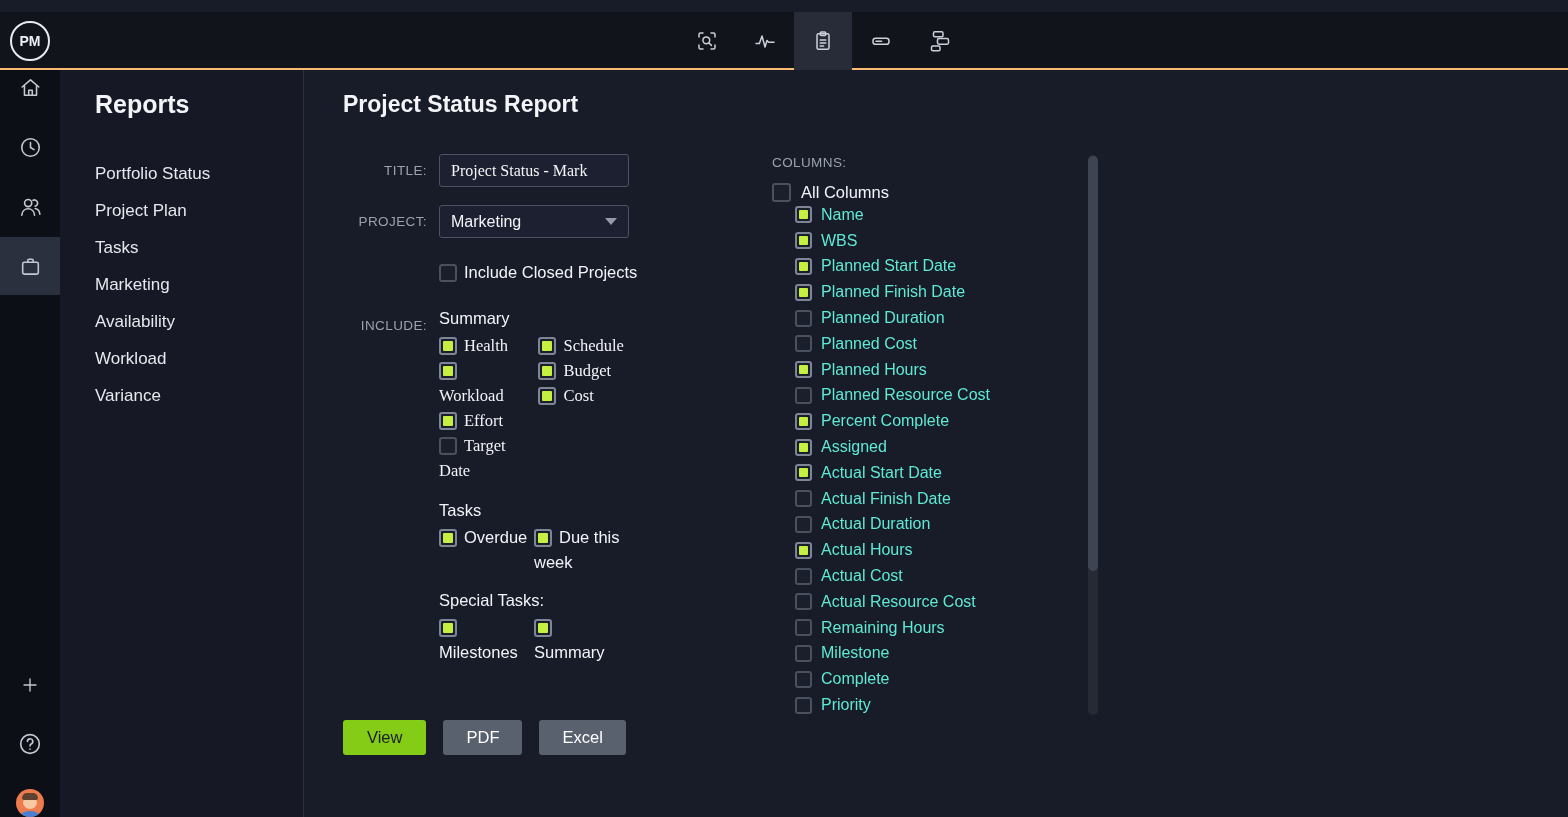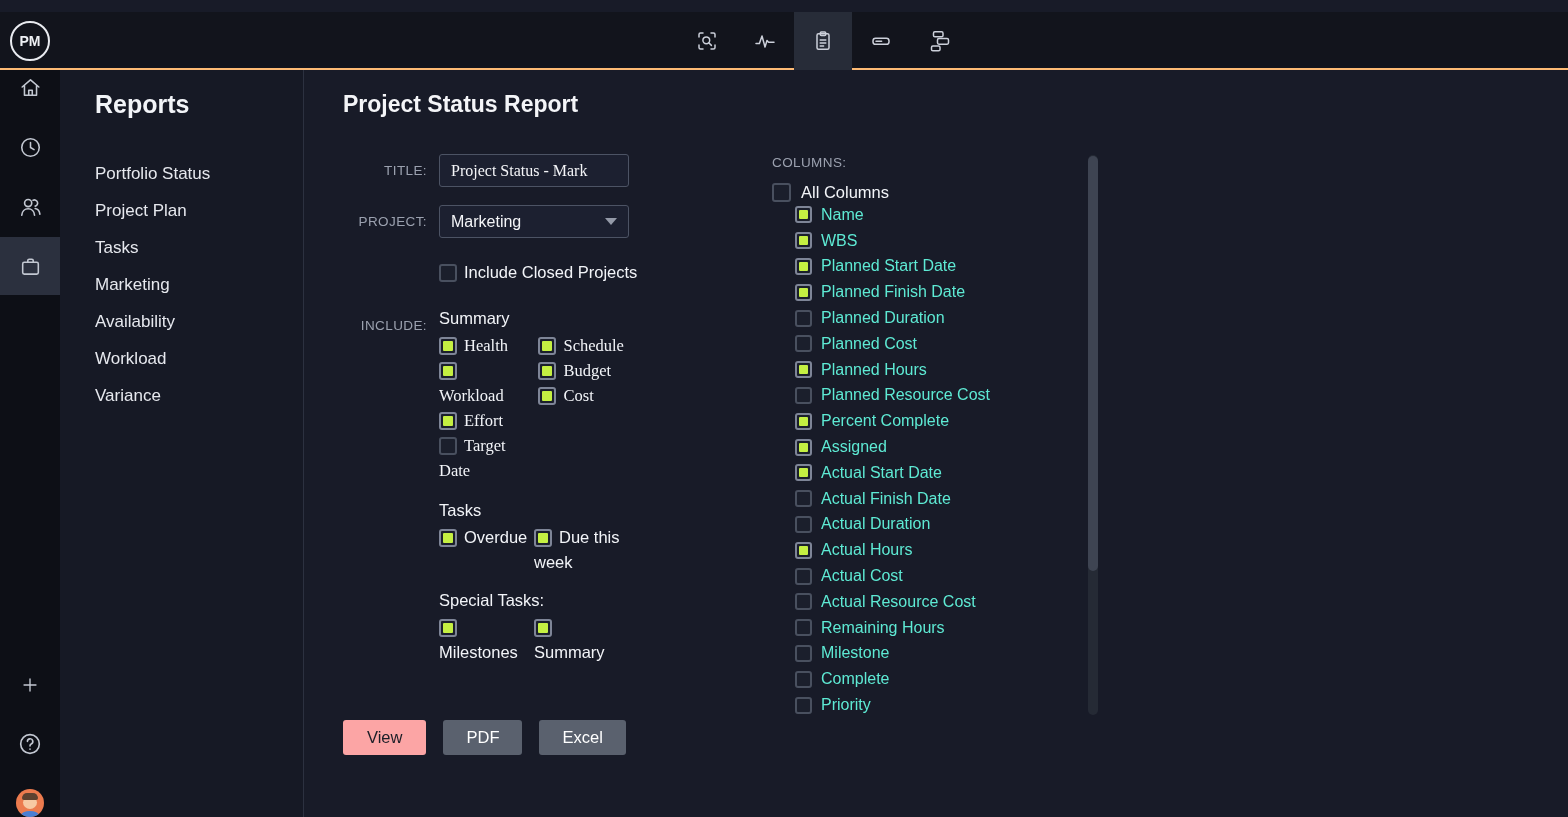--- a/index.html
+++ b/index.html
@@ -68,21 +68,21 @@
 
   .section-heading { font-size:16.5px; color:#f2f4f8; margin-bottom:5px; }
   .cb-col { display:inline-block; vertical-align:top; width:89px; margin-right:6px;font-family:Liberation Serif, serif; }
   .cb-item { display:block; font-size:16.5px; color:#f2f4f8; line-height:25px; cursor:pointer; }
   .cb-row-pair .cb-item { display:inline-block; vertical-align:top; width:89px; margin-right:6px; }
   .stack { margin-bottom:15px; }
 
   .btn-row { display:flex; gap:17px; margin-top:40px; }
   .btn { height:35px; border:none; border-radius:3px; font-size:16.5px; cursor:pointer;
     font-family:"Liberation Sans", sans-serif; padding:0 23px; color:#ffffff; background:#5a616e; }
-  .btn.primary { background:#fca5a5; color:#1b1e27; padding:0 24px; }
+  .btn.primary { background:#84cc16; color:#1b1e27; padding:0 24px; }
 
   
   .columns-panel { position:absolute; left:467px; top:97px; width:320px; }
   .columns-label { font-size:13.5px; color:#9ba1af; letter-spacing:.4px; margin-bottom:13px; }
   .all-row { font-size:16.5px; color:#f2f4f8; margin-bottom:6px; cursor:pointer; }
   .columns-list { margin-left:23px; }
   .col-row { height:25.8px; display:flex; align-items:center; font-size:16px; color:#5eead4; cursor:pointer; }
   .col-row .cb { flex:none; }
 
   .scrollbar { position:absolute; left:783px; top:97px; width:10px; height:560px;

